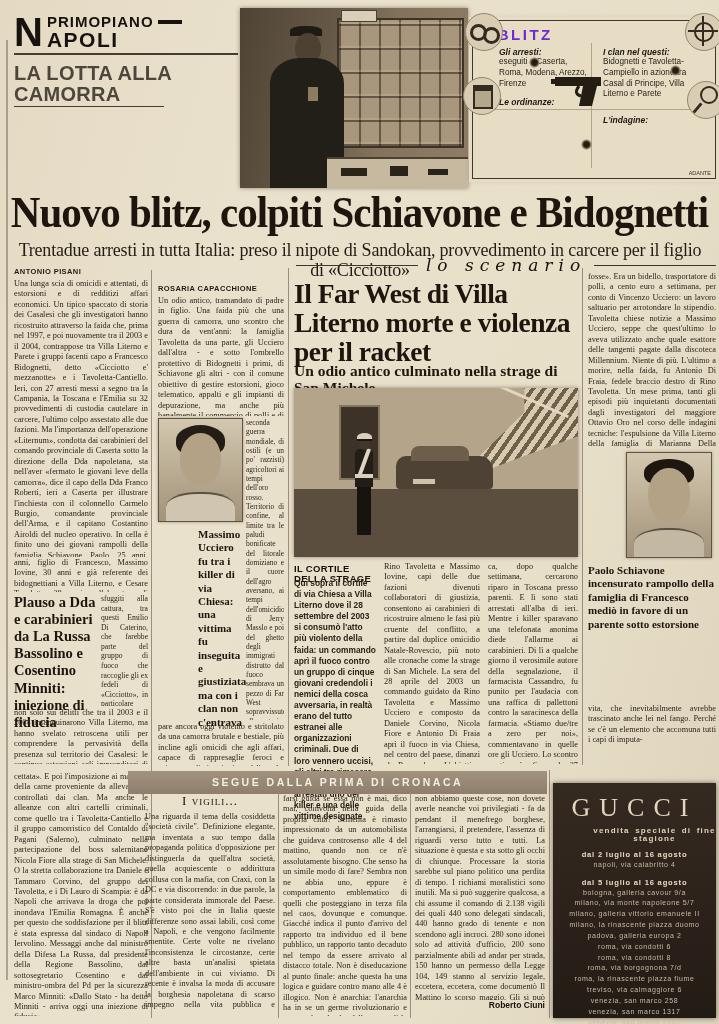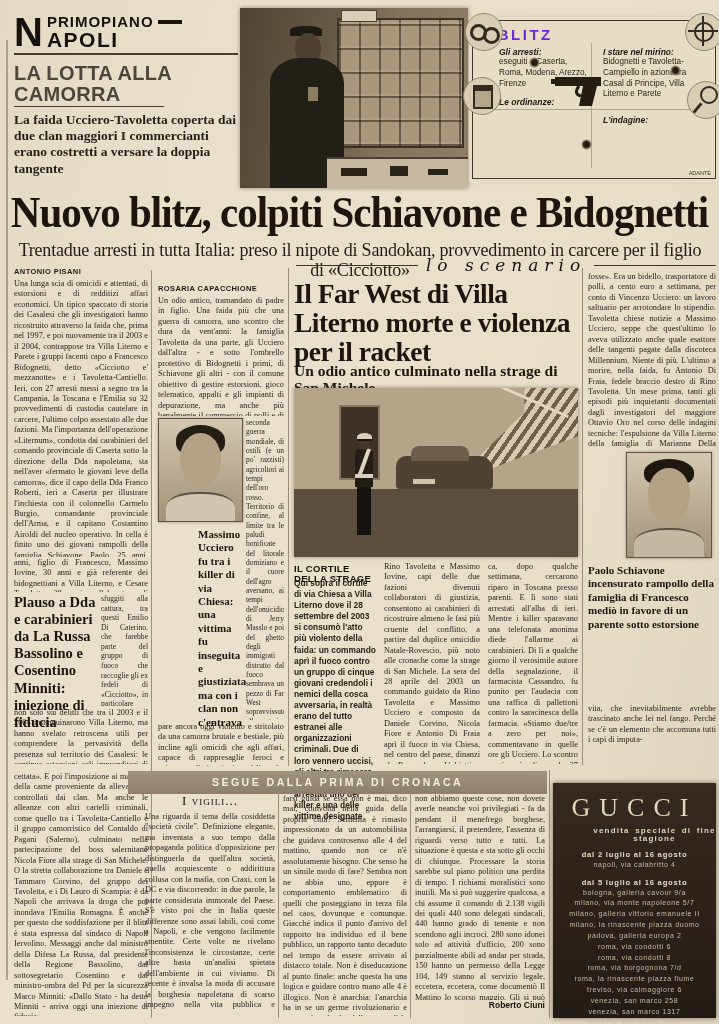--- a/index.html
+++ b/index.html
@@ -97,21 +97,20 @@
         <span class="mast-top">PRIMOPIANO</span>
         <span style="flex:1;height:4px;background:#17120d;min-width:24px;"></span>
       </div>
       <div class="mast-bot">APOLI</div>
     </div>
   </div>
   <div class="rule abs" style="left:14px;top:53px;width:224px;height:2px;"></div>
 
   <div class="kicker abs" style="left:14px;top:63px;width:210px;">LA LOTTA ALLA CAMORRA</div>
   <div class="rule abs" style="left:14px;top:106px;width:150px;"></div>
-  <div class="summary abs" style="left:14px;top:112px;width:222px;height:68px;">La faida Ucciero-Tavoletta coperta dai due clan maggiori I commercianti erano costretti a versare la doppia tangente</div>
 
   <div class="photo1 abs" style="left:240px;top:8px;width:228px;height:180px;">
     <div class="board"></div>
     <div class="board-sign"></div>
     <div class="off-cap"></div>
     <div class="off-head"></div>
     <div class="off-body"></div>
     <div class="off-badge"></div>
     <div class="tbl">
       <i style="left:10%;top:30%;width:26px;height:8px;"></i>
@@ -123,21 +122,21 @@
   <div class="blitz-box abs" style="left:472px;top:20px;width:242px;height:157px;">
     <div class="blitz-title" style="margin-top:6px;">IL BLITZ</div>
     <div class="abs" style="left:118px;top:22px;width:1px;height:125px;background:#b2a488;"></div>
     <div class="abs" style="left:8px;top:88px;width:226px;height:1px;background:#b2a488;"></div>
 
     <div class="abs" style="left:26px;top:26px;width:88px;">
       <div class="blitz-label">Gli arresti:</div>
       <div class="blitz-text">eseguiti a Caserta, Roma, Modena, Arezzo, Firenze</div>
     </div>
     <div class="abs" style="left:130px;top:26px;width:100px;">
-      <div class="blitz-label">I stare nel mirino:</div>
+      <div class="blitz-label">I clan nel questi:</div>
       <div class="blitz-text">Bidognetti e Tavoletta-Campiello in azione tra Casal di Principe, Villa Literno e Parete</div>
     </div>
     <div class="abs" style="left:26px;top:76px;width:88px;">
       <div class="blitz-label">Le ordinanze:</div>
     </div>
     <div class="abs" style="left:130px;top:94px;width:100px;">
       <div class="blitz-label">L'indagine:</div>
     </div>
 
     <div class="badge" style="left:-8px;top:-8px;">

